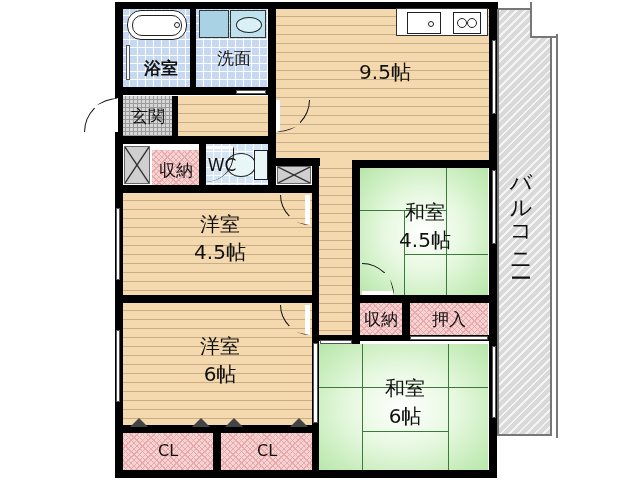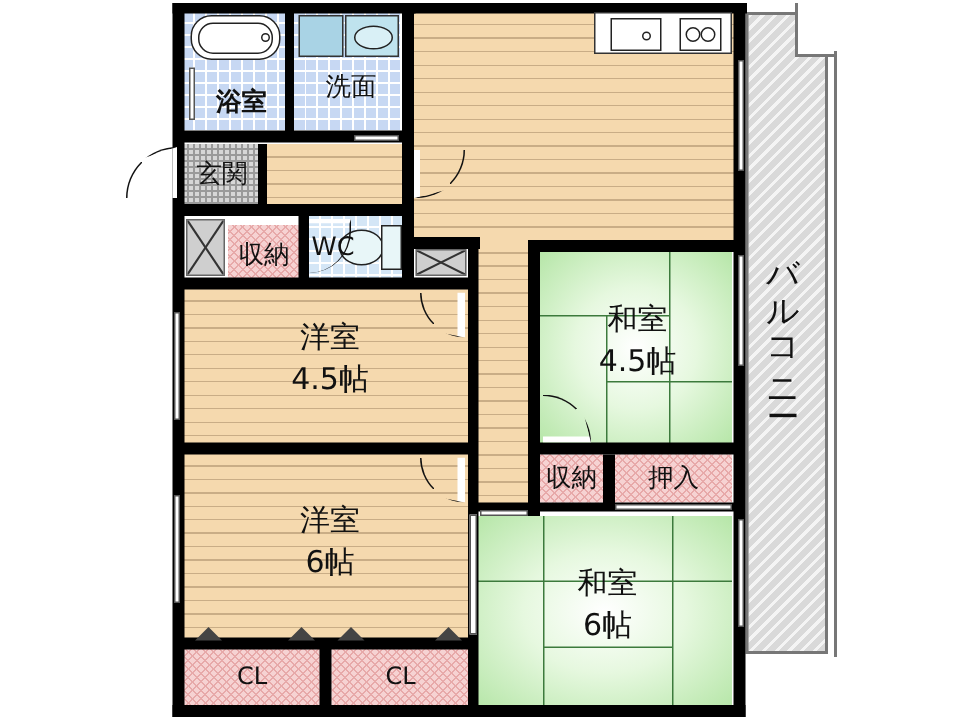--- a/index.html
+++ b/index.html
@@ -170,20 +170,21 @@
 <div class="abs" style="left:280px;top:305px;width:30px;height:30px;border-left:1.5px solid #111;border-bottom:1.5px solid #111;border-bottom-left-radius:30px;border-right:5px solid #fff;"></div>
 <div class="abs" style="left:362px;top:263px;width:32px;height:32px;border-top:1.5px solid #111;border-right:1.5px solid #111;border-top-right-radius:32px;border-bottom:4px solid #fff;"></div>
 <div class="abs" style="left:206px;top:146px;width:28px;height:36px;border-top:3px solid #fff;border-right:1.5px solid #111;border-bottom-right-radius:28px;"></div>
 
 <div class="tri-out" style="left:130px;top:418px;"></div>
 <div class="tri-out" style="left:192px;top:418px;"></div>
 <div class="tri-out" style="left:225px;top:418px;"></div>
 <div class="tri-out" style="left:290px;top:418px;"></div>
 
 <div class="label" style="left:330px;top:56px;width:110px;">
+  <div style="margin-top:4px;">9.5帖</div>
 </div>
 <div class="label label-sm" style="left:133px;top:58px;width:56px;font-weight:bold;">浴室</div>
 <div class="label label-sm" style="left:202px;top:48px;width:64px;">洗面</div>
 <div class="label label-sm" style="left:122px;top:106px;width:52px;">玄関</div>
 <div class="label label-sm" style="left:152px;top:160px;width:48px;">収納</div>
 <div class="label label-sm" style="left:202px;top:155px;width:40px;">WC</div>
 <div class="label" style="left:160px;top:212px;width:120px;">
   <div>洋室</div>
   <div style="margin-top:4px;">4.5帖</div>
 </div>

